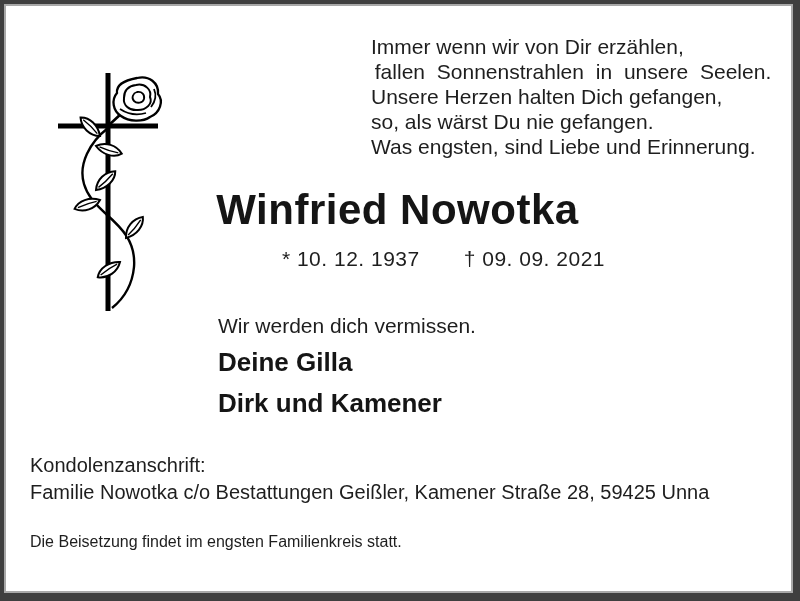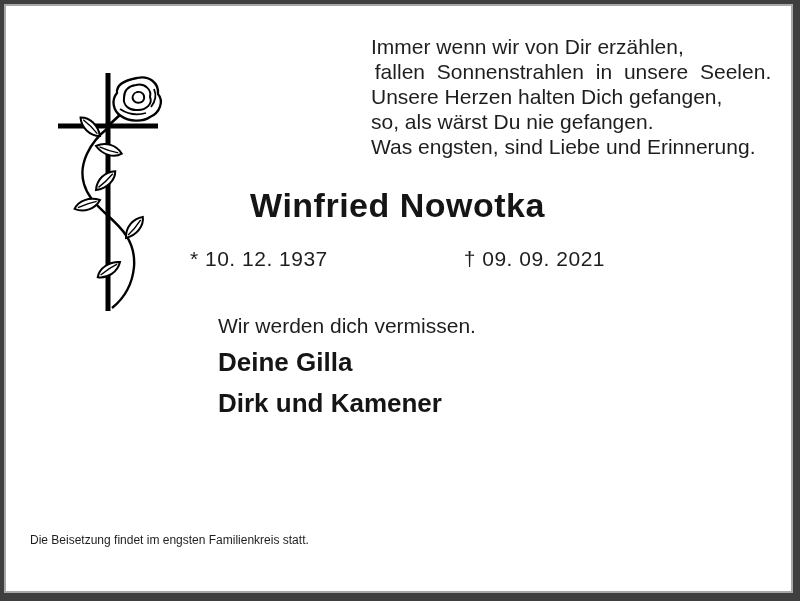--- a/index.html
+++ b/index.html
@@ -20,35 +20,35 @@
     pointer-events:none;
     box-sizing:border-box;
   }
   .abs{position:absolute;}
   .poem{left:371px;top:34px;width:404px;font-size:21px;line-height:25px;}
   .poem div{white-space:nowrap;}
   .poem .stretch{word-spacing:6px;text-align:center;}
   .name{
     left:190px;top:186px;width:415px;
     text-align:center;
-    font-size:34px;font-weight:700;letter-spacing:.5px;
+    font-size:42px;font-weight:700;letter-spacing:.5px;
     white-space:nowrap;color:#151515;
   }
   .dates{
     left:190px;top:247px;width:415px;
-    display:flex;justify-content:space-between;gap:44px;
+    display:flex;justify-content:flex-end;gap:44px;
     font-size:21px;letter-spacing:.5px;white-space:nowrap;
   }
   .farewell{left:218px;top:314px;font-size:21px;white-space:nowrap;}
   .mourner{left:218px;font-size:26px;font-weight:700;white-space:nowrap;color:#151515;}
   .mourner.m1{top:347px;}
   .mourner.m2{top:388px;}
   .condolence{left:30px;top:452px;font-size:20px;line-height:27px;}
   .condolence div{white-space:nowrap;}
-  .funeral{left:30px;top:533px;font-size:12px;white-space:nowrap;}
+  .funeral{left:30px;top:533px;font-size:16px;white-space:nowrap;}
   .artwork{left:50px;top:62px;width:120px;height:252px;}
 </style>
 </head>
 <body>
 
 <div class="notice">
 
   <svg class="abs artwork" viewBox="0 0 120 252" xmlns="http://www.w3.org/2000/svg" aria-hidden="true">
     <defs>
       <g id="leafdef">
@@ -91,17 +91,21 @@
   <div class="abs dates">
     <span>* 10. 12. 1937</span>
     <span>† 09. 09. 2021</span>
   </div>
 
   <div class="abs farewell">Wir werden dich vermissen.</div>
 
   <div class="abs mourner m1">Deine Gilla</div>
   <div class="abs mourner m2">Dirk und Kamener</div>
 
+  <div class="abs condolence">
+    <div>Kondolenzanschrift:</div>
+    <div>Familie Nowotka c/o Bestattungen Geißler, Kamener Straße 28, 59425 Unna</div>
+  </div>
 
   <div class="abs funeral">Die Beisetzung findet im engsten Familienkreis statt.</div>
 
   <div class="frame"></div>
 </div>
 
 </body></html>

